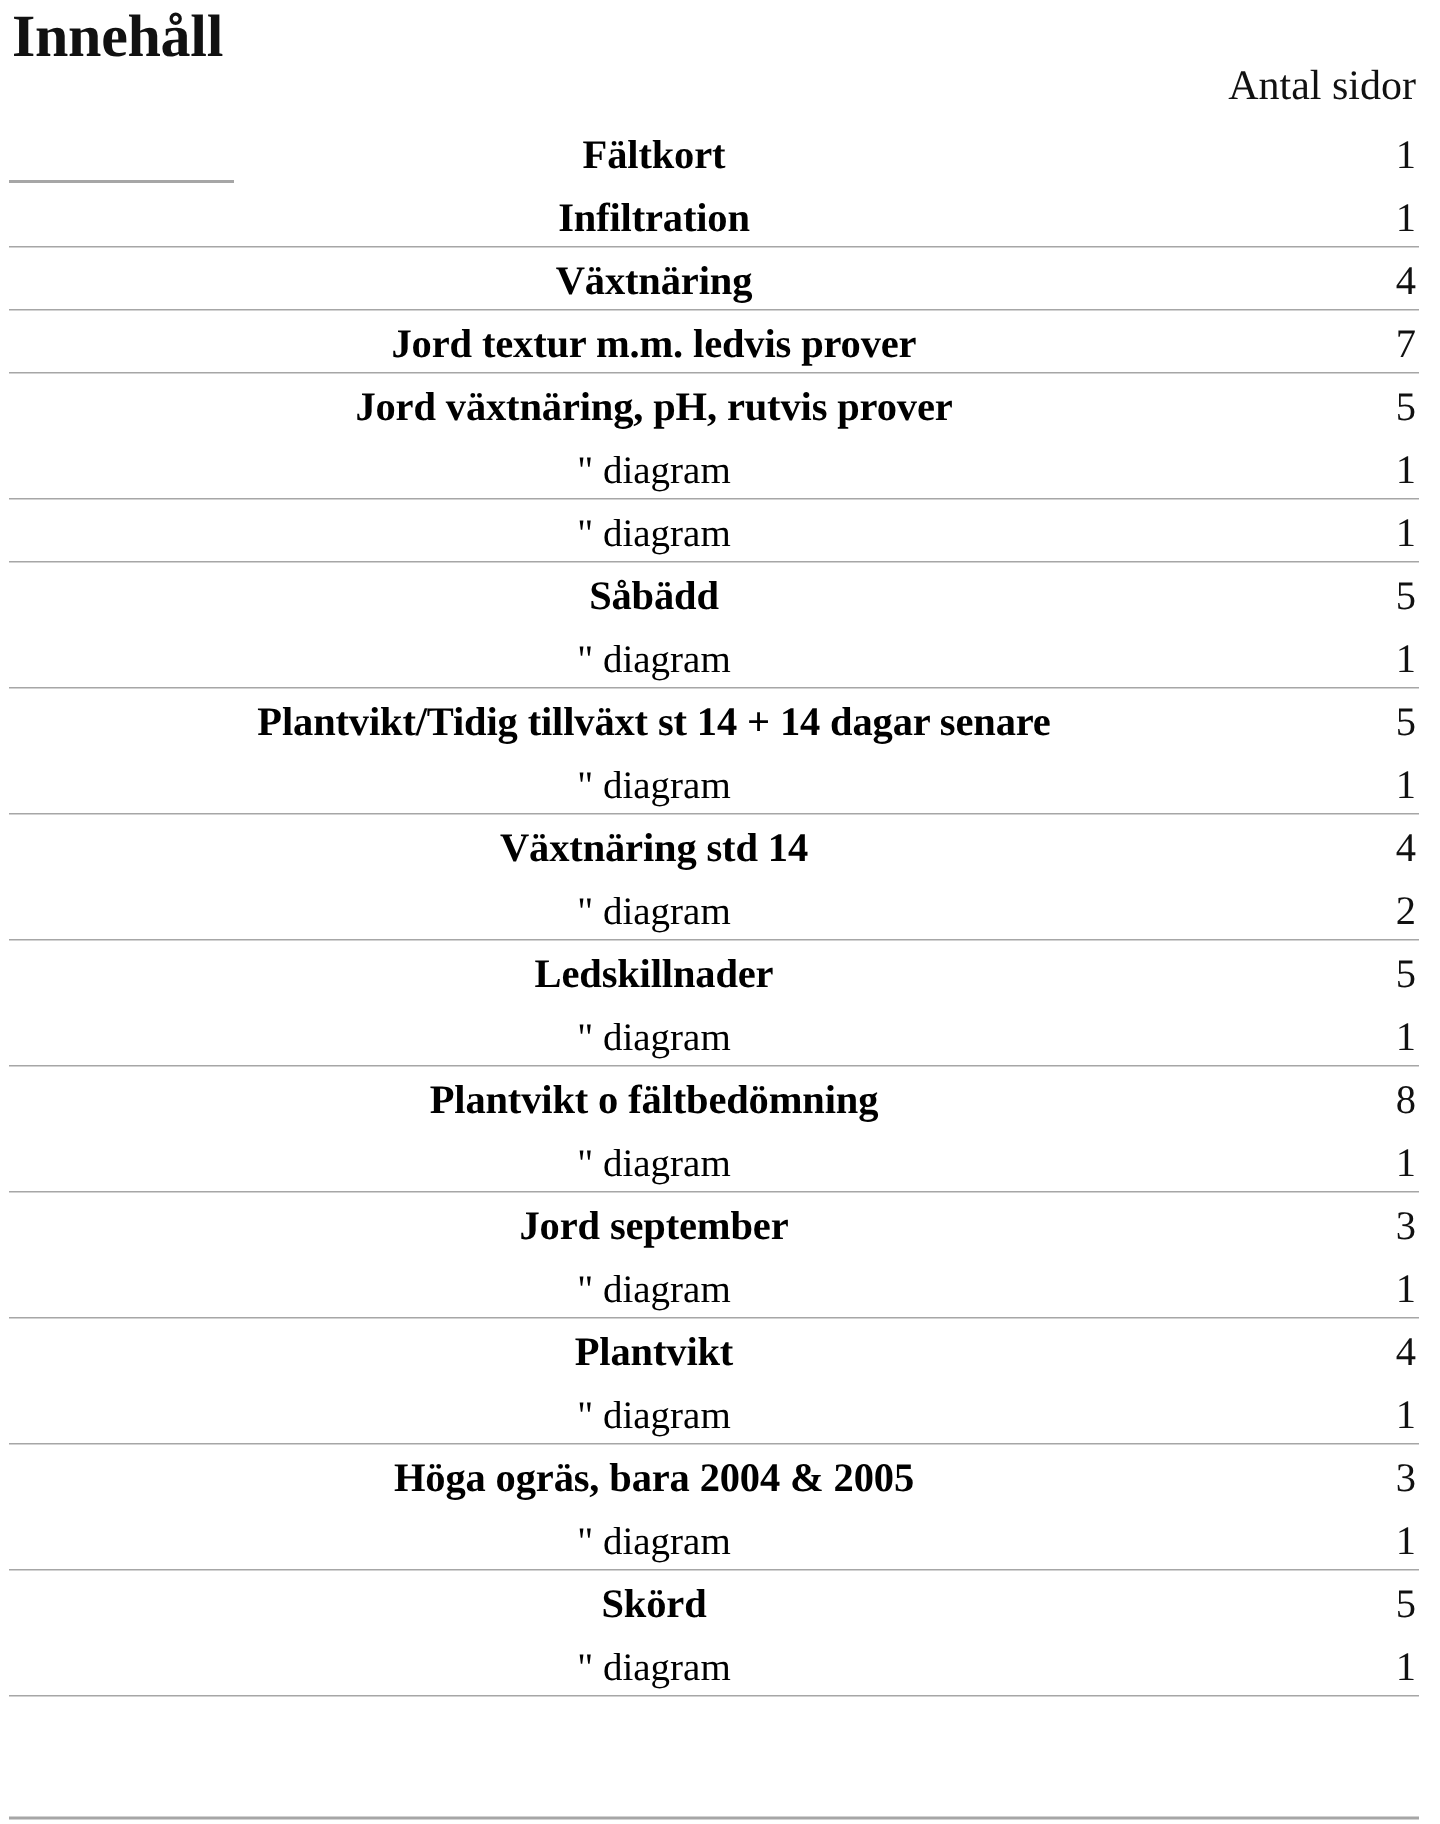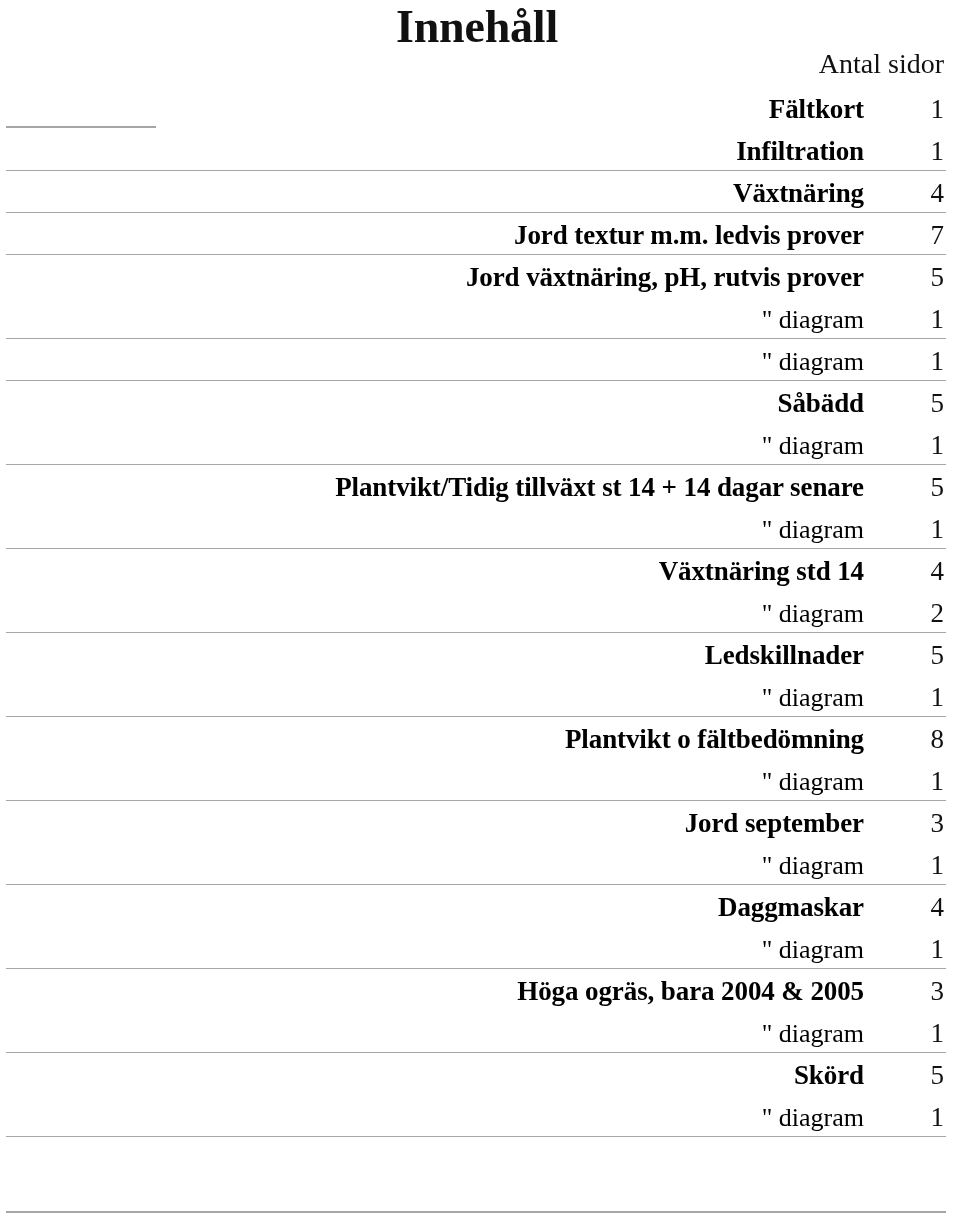--- a/index.html
+++ b/index.html
@@ -18,29 +18,28 @@
   .page {
     position: relative;
     width: 960px;
     height: 1216px;
     box-sizing: border-box;
     padding: 0 14px 0 6px;
   }
 
   
   .doc-title {
-    font-size: 46px;
+    font-size: 40px;
     font-weight: bold;
     line-height: 1.0;
     letter-spacing: -0.2px;
     margin: 0;
     padding-top: 4px;
     padding-left: 2px;
     color: #111111;
-    text-align: center;
   }
 
   
   .col-header-row {
     height: 34px;
     display: flex;
     align-items: flex-start;
     justify-content: flex-end;
   }
   .col-header {
@@ -62,21 +61,21 @@
     height: 42px;
   }
   .toc td {
     padding: 0;
     vertical-align: bottom;
     line-height: 1.0;
     border: 0;
     white-space: nowrap;
   }
   .toc td.entry {
-    text-align: right;
+    text-align: center;
     padding-left: 2px;
     padding-bottom: 5px;
   }
   .toc td.pages {
     text-align: right;
     width: 80px;
     padding-right: 2px;
     padding-bottom: 5px;
     font-weight: normal;
     font-size: 27px;
@@ -205,21 +204,21 @@
         </tr>
         <tr class="major">
           <td class="entry">Jord september</td>
           <td class="pages">3</td>
         </tr>
         <tr class="sub rule-full">
           <td class="entry">" diagram</td>
           <td class="pages">1</td>
         </tr>
         <tr class="major">
-          <td class="entry">Daggmaskar</td>
+          <td class="entry">Plantvikt</td>
           <td class="pages">4</td>
         </tr>
         <tr class="sub rule-full">
           <td class="entry">" diagram</td>
           <td class="pages">1</td>
         </tr>
         <tr class="major">
           <td class="entry">Höga ogräs, bara 2004 &amp; 2005</td>
           <td class="pages">3</td>
         </tr>

